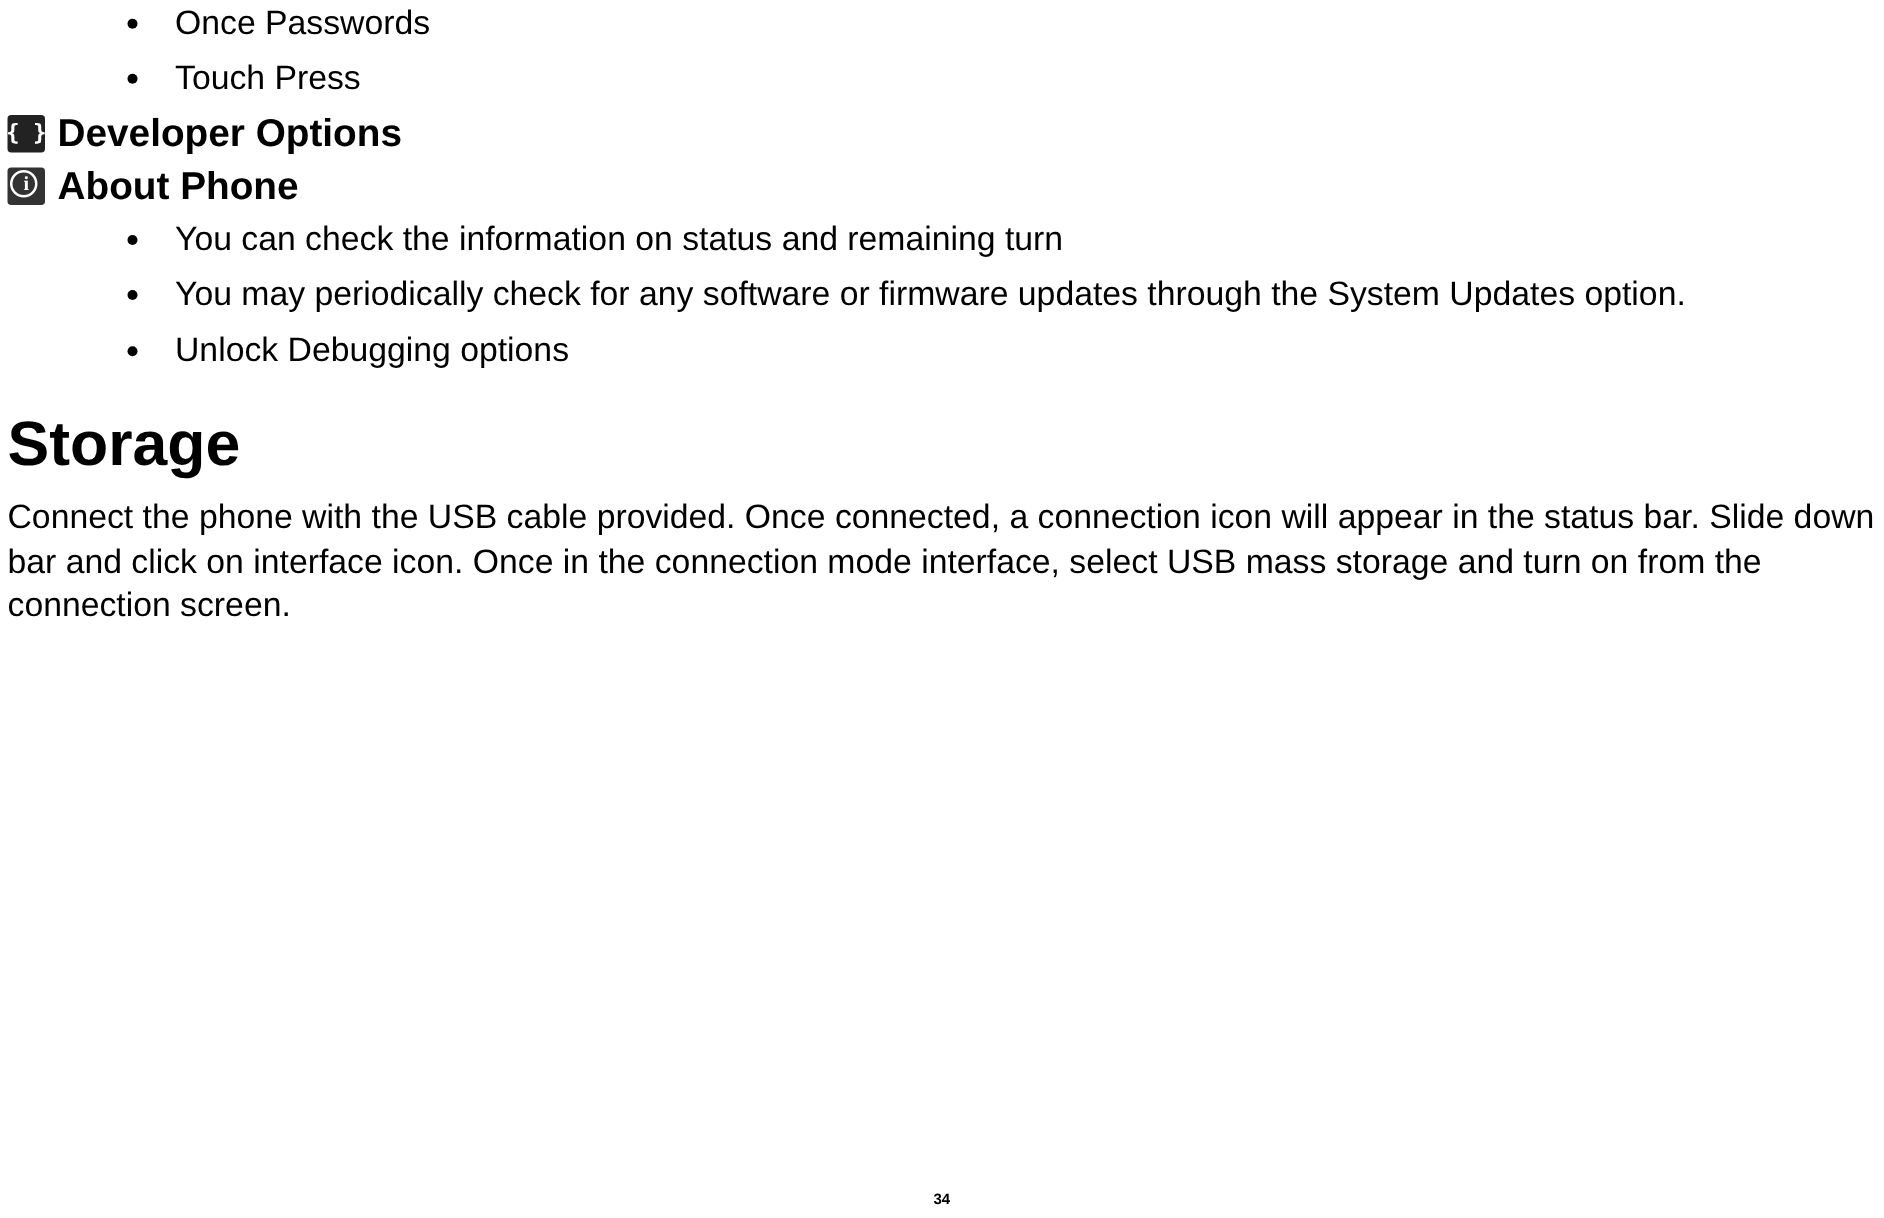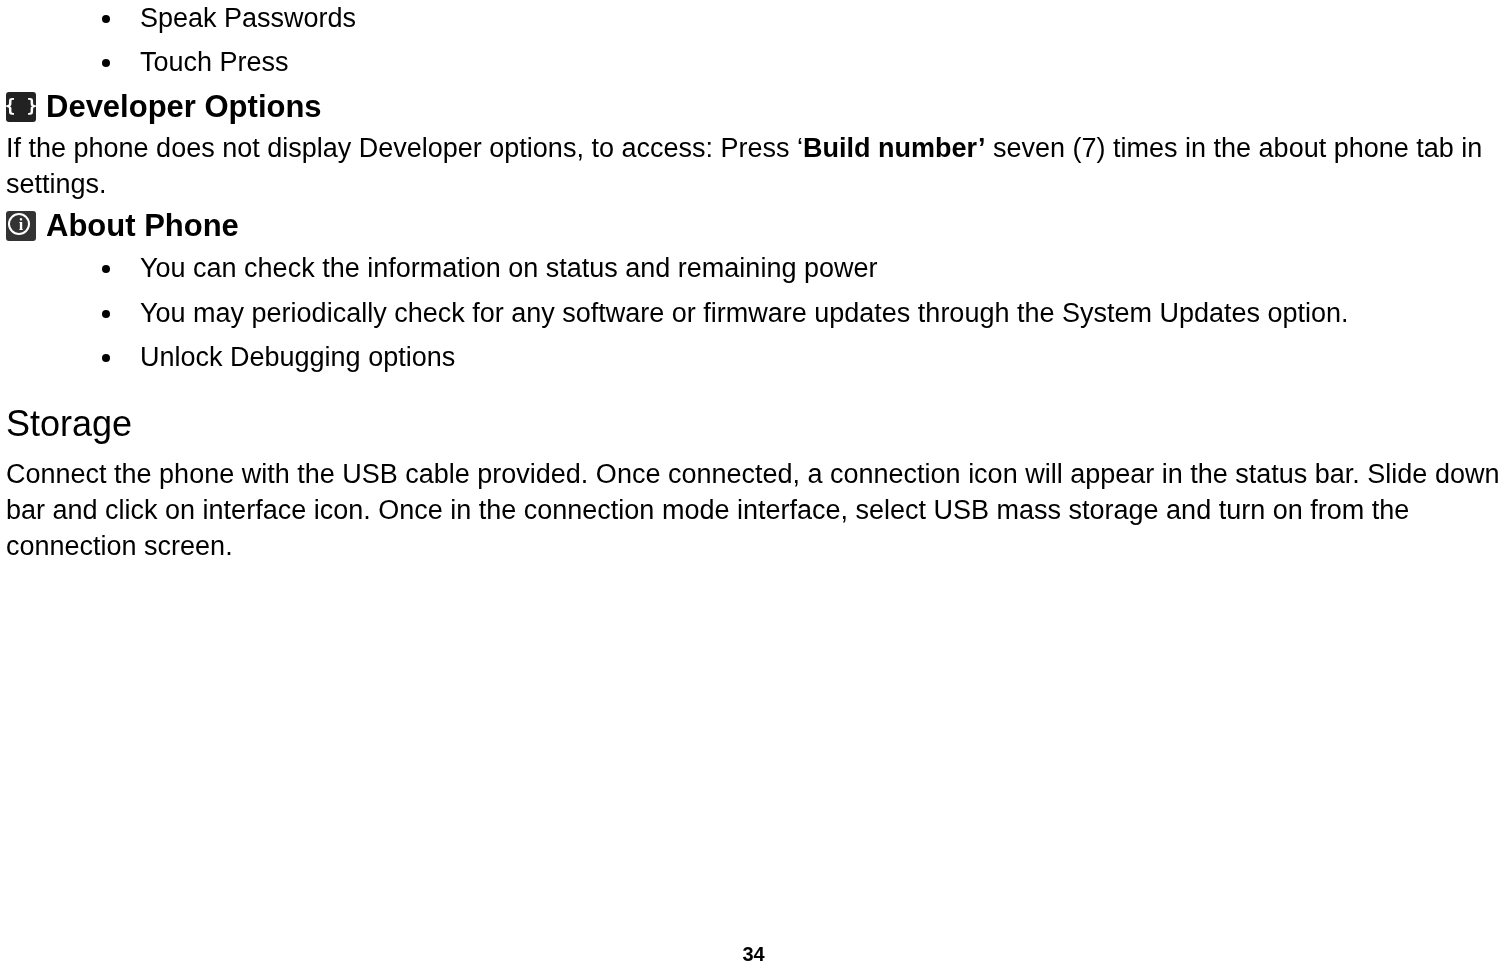--- a/index.html
+++ b/index.html
@@ -39,31 +39,31 @@
   }
   .para {
     font-size: 27px;
     line-height: 1.32;
     margin: 4px 0 6px 6px;
   }
   .bold-inline {
     font-weight: bold;
   }
   h1.storage {
-    font-size: 36px;
-    font-weight: normal;
+    font-size: 50px;
+    font-weight: bold;
     margin: 28px 0 12px 6px;
   }
   .pagenum {
     position: absolute;
     bottom: 8px;
     left: 0;
     right: 0;
     text-align: center;
-    font-size: 20px;
+    font-size: 12px;
     font-weight: bold;
   }
   .icon-box {
     width: 30px;
     height: 30px;
     flex: 0 0 30px;
     display: inline-flex;
     align-items: center;
     justify-content: center;
   }
@@ -102,45 +102,42 @@
     top: 50%;
     transform: translate(-50%, -55%);
   }
 </style>
 </head>
 <body>
 
 <div class="page">
 
   <ul class="bullets">
-    <li><span>Speak Passwords</span></li>
+    <li><span>Once Passwords</span></li>
     <li><span>Touch Press</span></li>
   </ul>
 
   <div class="row-label">
     <span class="icon-box icon-dev">
       <svg width="30" height="30" viewBox="0 0 30 30">
           <text x="15" y="20" text-anchor="middle" font-size="18">{ }</text>
         </svg>
     </span>
     <span class="label">Developer Options</span>
   </div>
 
-  <p class="para">
-    <span>If the phone does not display Developer options, to access: Press ‘</span><span class="bold-inline">Build number’</span><span> seven (7) times in the about phone tab in settings.</span>
-  </p>
 
 
   <div class="row-label">
     <span class="icon-box icon-info"></span>
     <span class="label">About Phone</span>
   </div>
 
   <ul class="bullets">
-    <li><span>You can check the information on status and remaining power</span></li>
+    <li><span>You can check the information on status and remaining turn</span></li>
     <li><span>You may periodically check for any software or firmware updates through the System Updates option.</span></li>
     <li><span>Unlock Debugging options</span></li>
   </ul>
 
   <h1 class="storage">Storage</h1>
 
   <p class="para">Connect the phone with the USB cable provided. Once connected, a connection icon will appear in the status bar. Slide down bar and click on interface icon. Once in the connection mode interface, select USB mass storage and turn on from the connection screen.</p>
 
   <div class="pagenum">34</div>
 </div>

